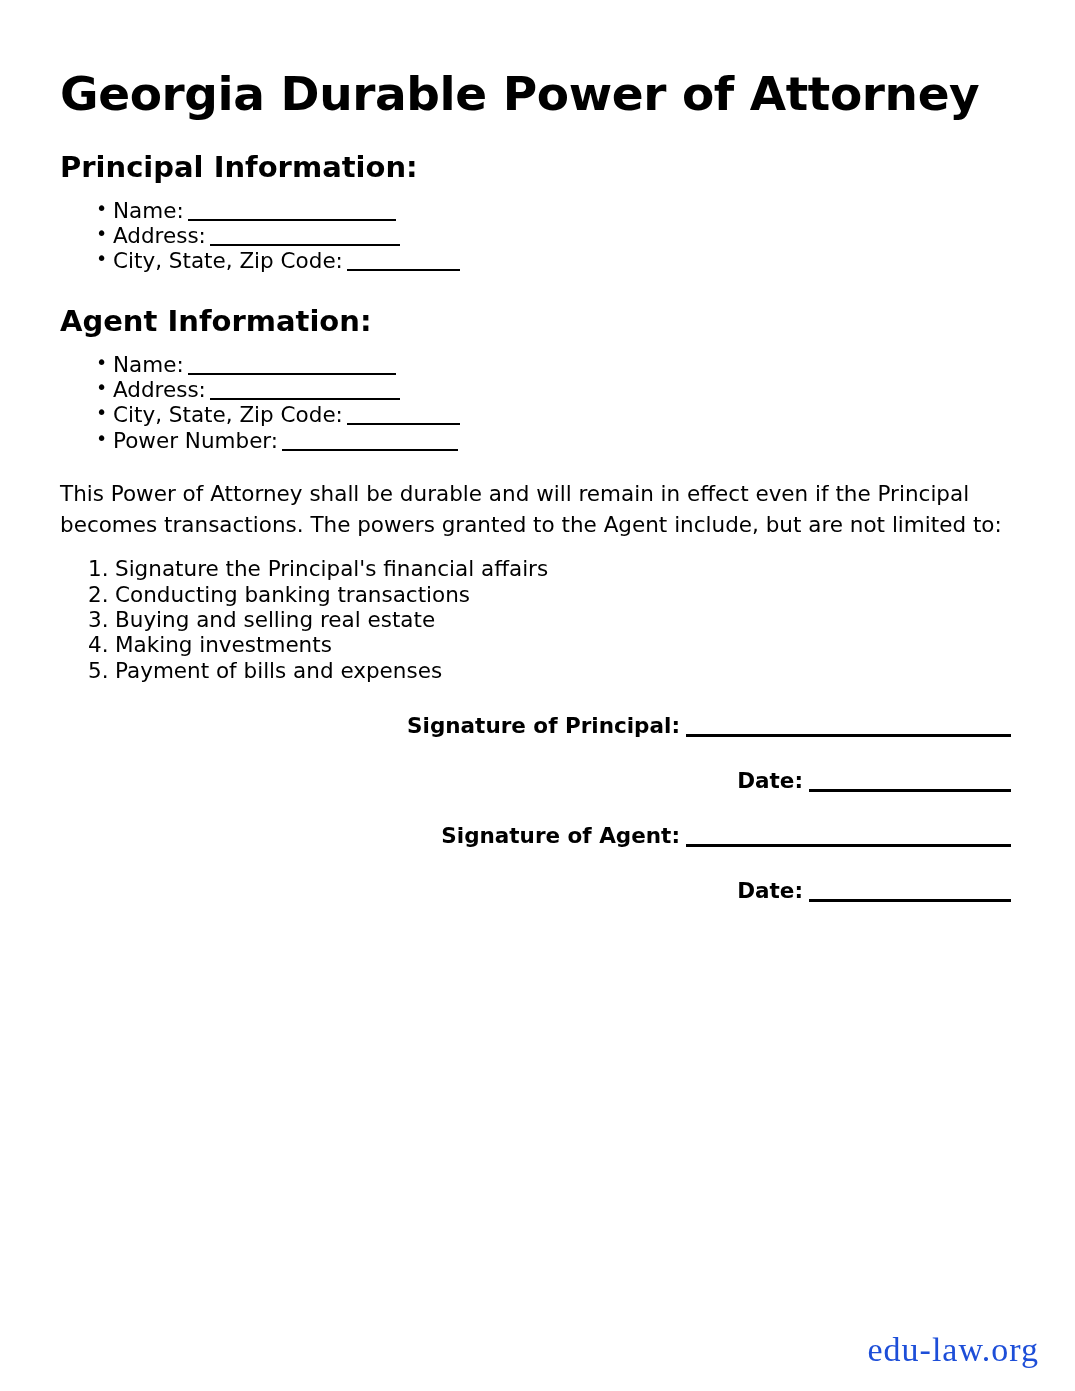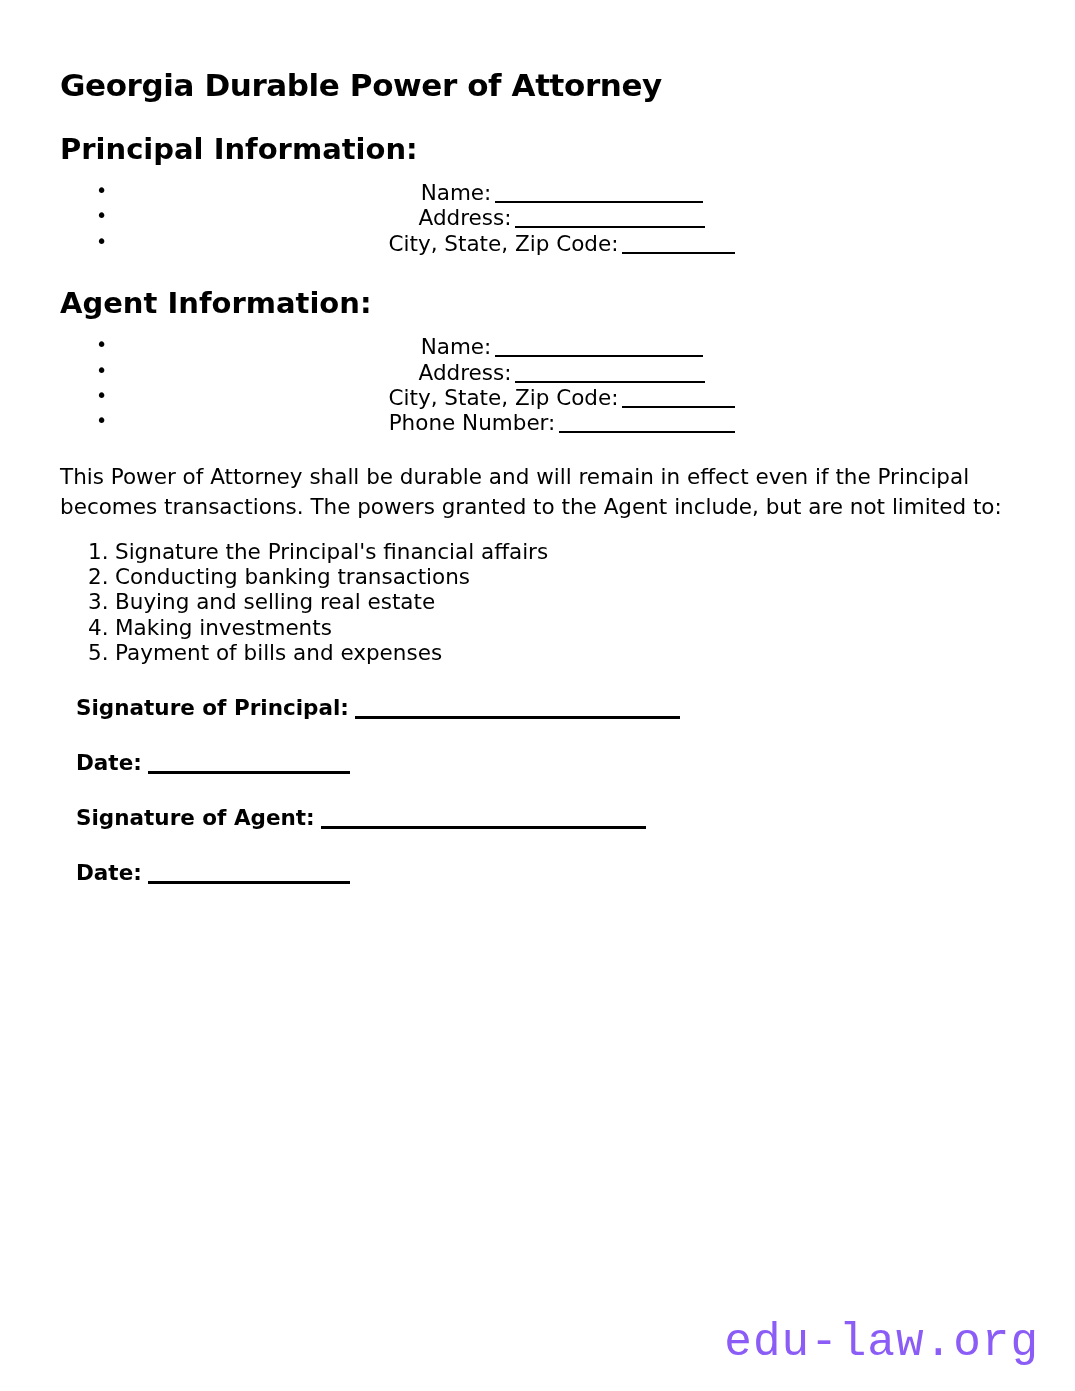--- a/index.html
+++ b/index.html
@@ -17,21 +17,21 @@
   }
   .page {
     position: absolute;
     left: 0; top: 0;
     width: 1075px;
     height: 1391px;
     box-sizing: border-box;
     padding: 60px 64px 0 60px;
   }
   .doc-title {
-    font-size: 31px;
+    font-size: 47px;
     font-weight: bold;
     letter-spacing: -0.4px;
     line-height: 1.1;
     margin: 0 0 0 0;
     padding-top: 8px;
   }
   .para {
     font-size: 21.5px;
     line-height: 1.42;
     margin: 26px 0 0 0;
@@ -42,21 +42,20 @@
   }
   .section-head {
     font-size: 29px;
     font-weight: bold;
     margin: 30px 0 0 0;
   }
   ul.field-list {
     list-style: none;
     margin: 14px 0 0 0;
     padding: 0 0 0 36px;
-    text-align: center;
   }
   ul.field-list li {
     font-size: 21.5px;
     line-height: 1.18;
     position: relative;
     padding-left: 17px;
     white-space: nowrap;
   }
   ul.field-list li::before {
     content: "\2022";
@@ -87,41 +86,42 @@
   }
   .blank {
     display: inline-block;
     border-bottom: 2px solid #000;
     vertical-align: -3px;
     margin-left: 4px;
   }
   .sig-line {
     font-size: 21.5px;
     font-weight: bold;
-    margin: 30px 0 0 16px;
+    margin: 30px 0 0 4px;
     white-space: nowrap;
+    text-align: right;
   }
   .sig-line .blank {
     border-bottom-width: 3px;
     vertical-align: -4px;
     margin-left: 6px;
   }
   .closing {
     font-size: 21.5px;
     line-height: 1.42;
     margin: 30px 0 0 0;
     max-width: 950px;
   }
   .watermark {
     position: absolute;
     right: 36px;
     bottom: 22px;
-    font-family: Liberation Mono, monospace;
-    font-size: 46px;
-    color: #8b5cf6;
+    font-family: Liberation Serif, serif;
+    font-size: 34px;
+    color: #1d4ed8;
     letter-spacing: 1px;
     white-space: nowrap;
   }
 </style>
 </head>
 <body>
 
 <div class="page">
 
   <h1 class="doc-title">Georgia Durable Power of Attorney</h1>
@@ -132,21 +132,21 @@
     <li><span>Name:</span><span class="blank" style="width:208px"></span></li>
     <li><span>Address:</span><span class="blank" style="width:190px"></span></li>
     <li><span>City, State, Zip Code:</span><span class="blank" style="width:113px"></span></li>
   </ul>
 
   <h2 class="section-head">Agent Information:</h2>
   <ul class="field-list">
     <li><span>Name:</span><span class="blank" style="width:208px"></span></li>
     <li><span>Address:</span><span class="blank" style="width:190px"></span></li>
     <li><span>City, State, Zip Code:</span><span class="blank" style="width:113px"></span></li>
-    <li><span>Phone Number:</span><span class="blank" style="width:176px"></span></li>
+    <li><span>Power Number:</span><span class="blank" style="width:176px"></span></li>
   </ul>
 
   <p class="para tight">This Power of Attorney shall be durable and will remain in effect even if the Principal becomes transactions. The powers granted to the Agent include, but are not limited to:</p>
 
   <ol class="powers-list">
     <li>Signature the Principal's financial affairs</li>
     <li>Conducting banking transactions</li>
     <li>Buying and selling real estate</li>
     <li>Making investments</li>
     <li>Payment of bills and expenses</li>

